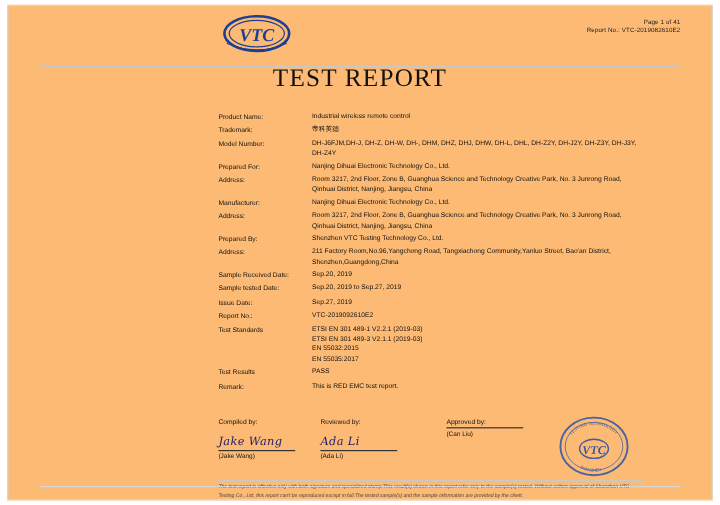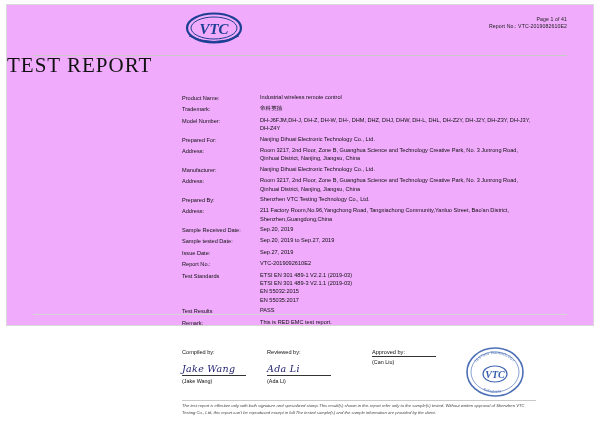--- a/index.html
+++ b/index.html
@@ -15,22 +15,22 @@
     overflow: hidden;
     font-family: "Liberation Sans", sans-serif;
     color: #1a1a1a;
     box-sizing: border-box;
   }
   .sheet {
     position: absolute;
     left: 6px;
     top: 4px;
     width: 588px;
-    height: 322px;
-    background: #f0abfc;
+    height: 413px;
+    background: #fdba74;
     border: 1px solid #d8d8d8;
     box-sizing: border-box;
   }
 
   
   .header {
     position: absolute;
     left: 0; top: 6px; right: 0;
     height: 40px;
   }
@@ -60,20 +60,21 @@
     right: 26px;
     top: 44px;
     border-top: 1px solid #c9c9c9;
   }
 
   
   .doc-title {
     position: absolute;
     left: 0; right: 0;
     top: 48px;
+    text-align: center;
     font-size: 21px;
     letter-spacing: 1px;
     color: #111;
     font-family: "Liberation Serif", serif;
   }
 
   
   .table {
     position: absolute;
     left: 175px;

